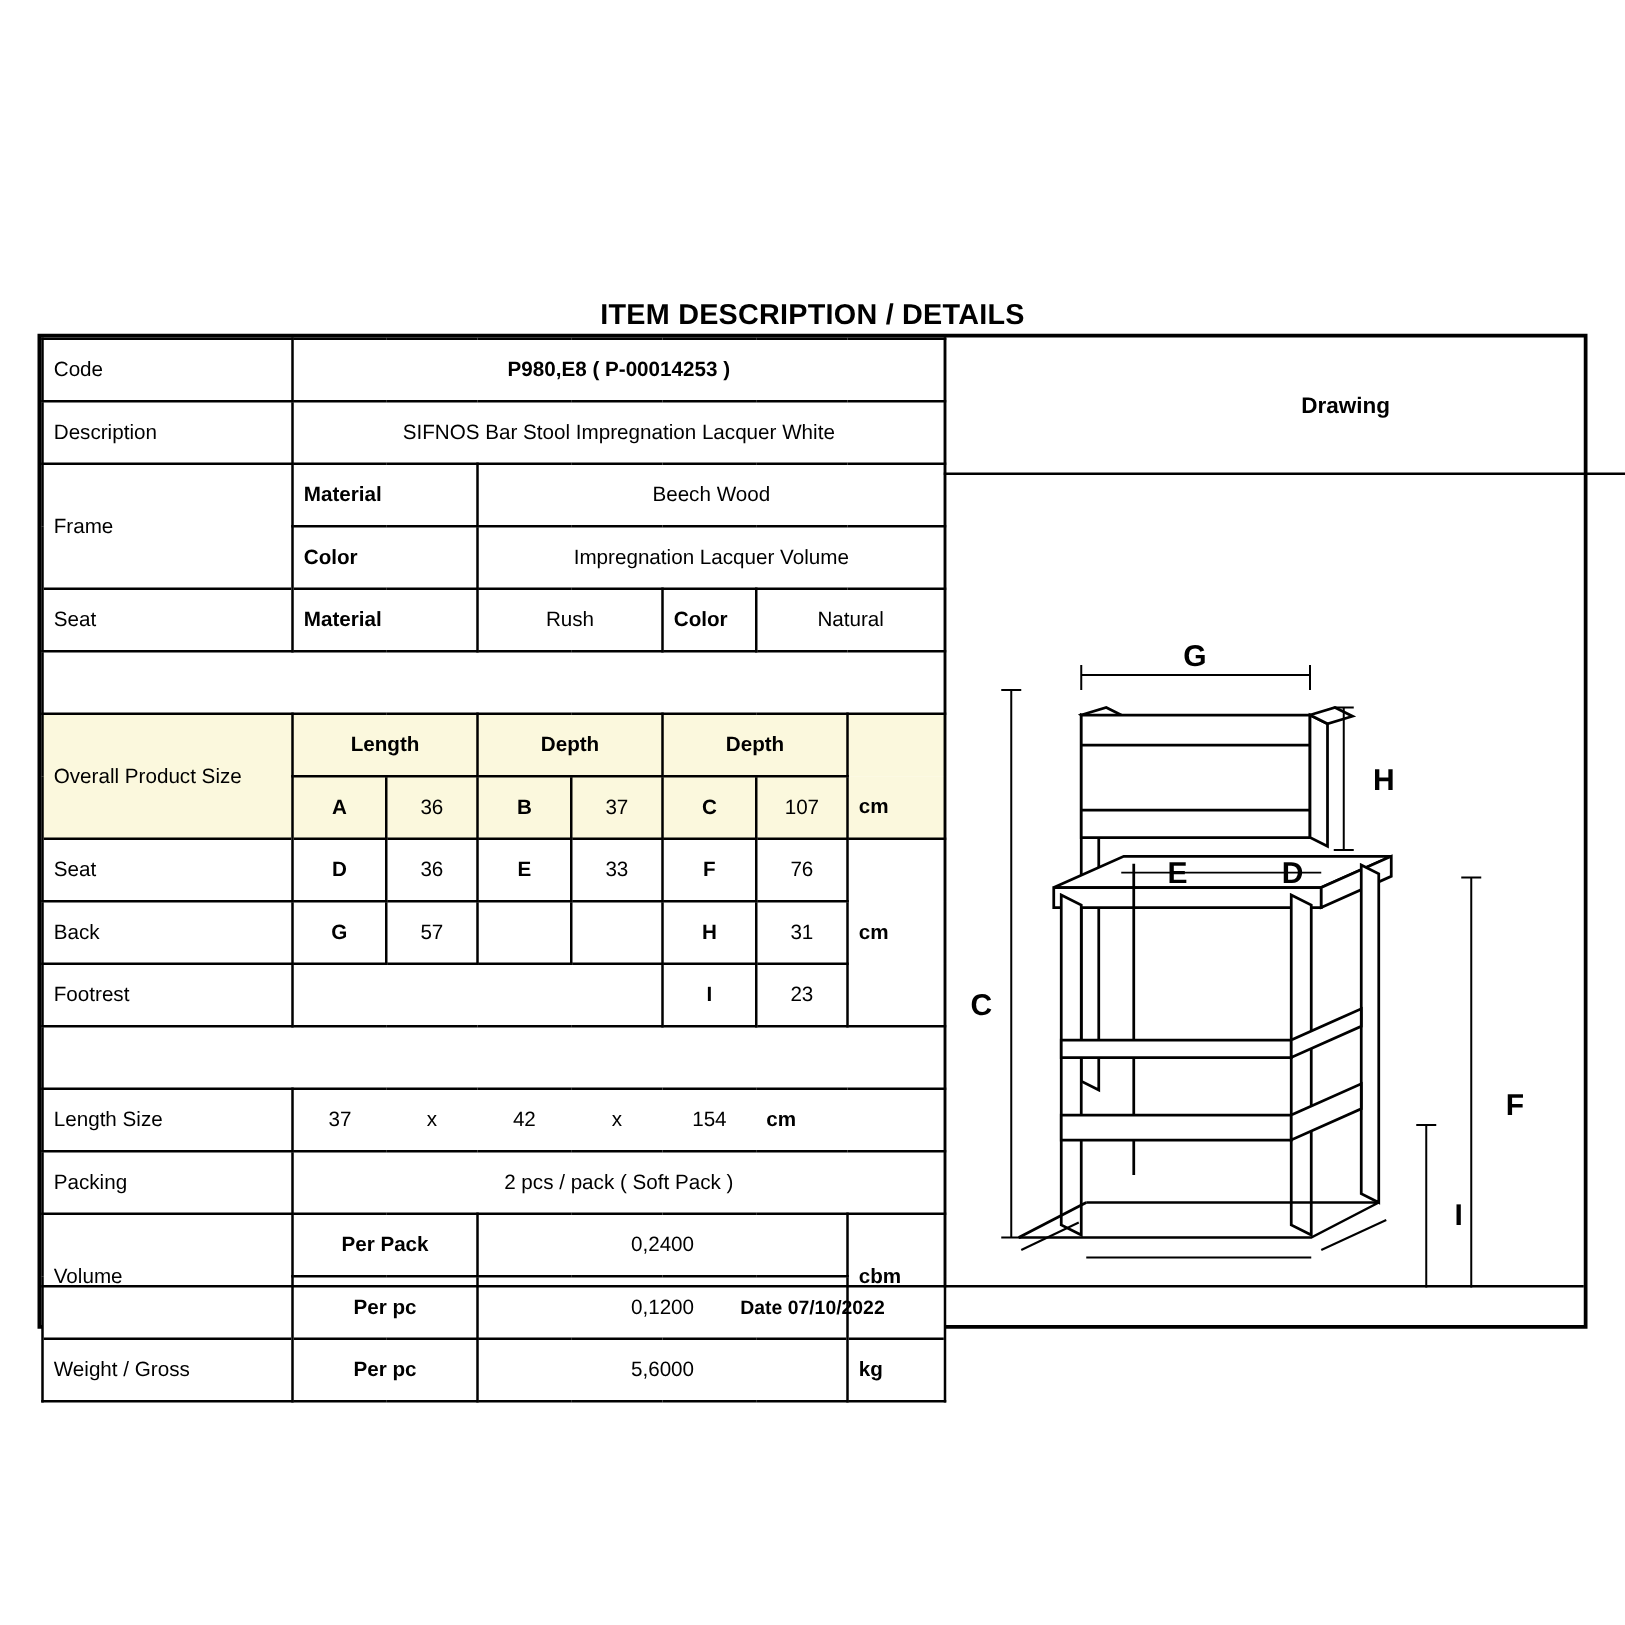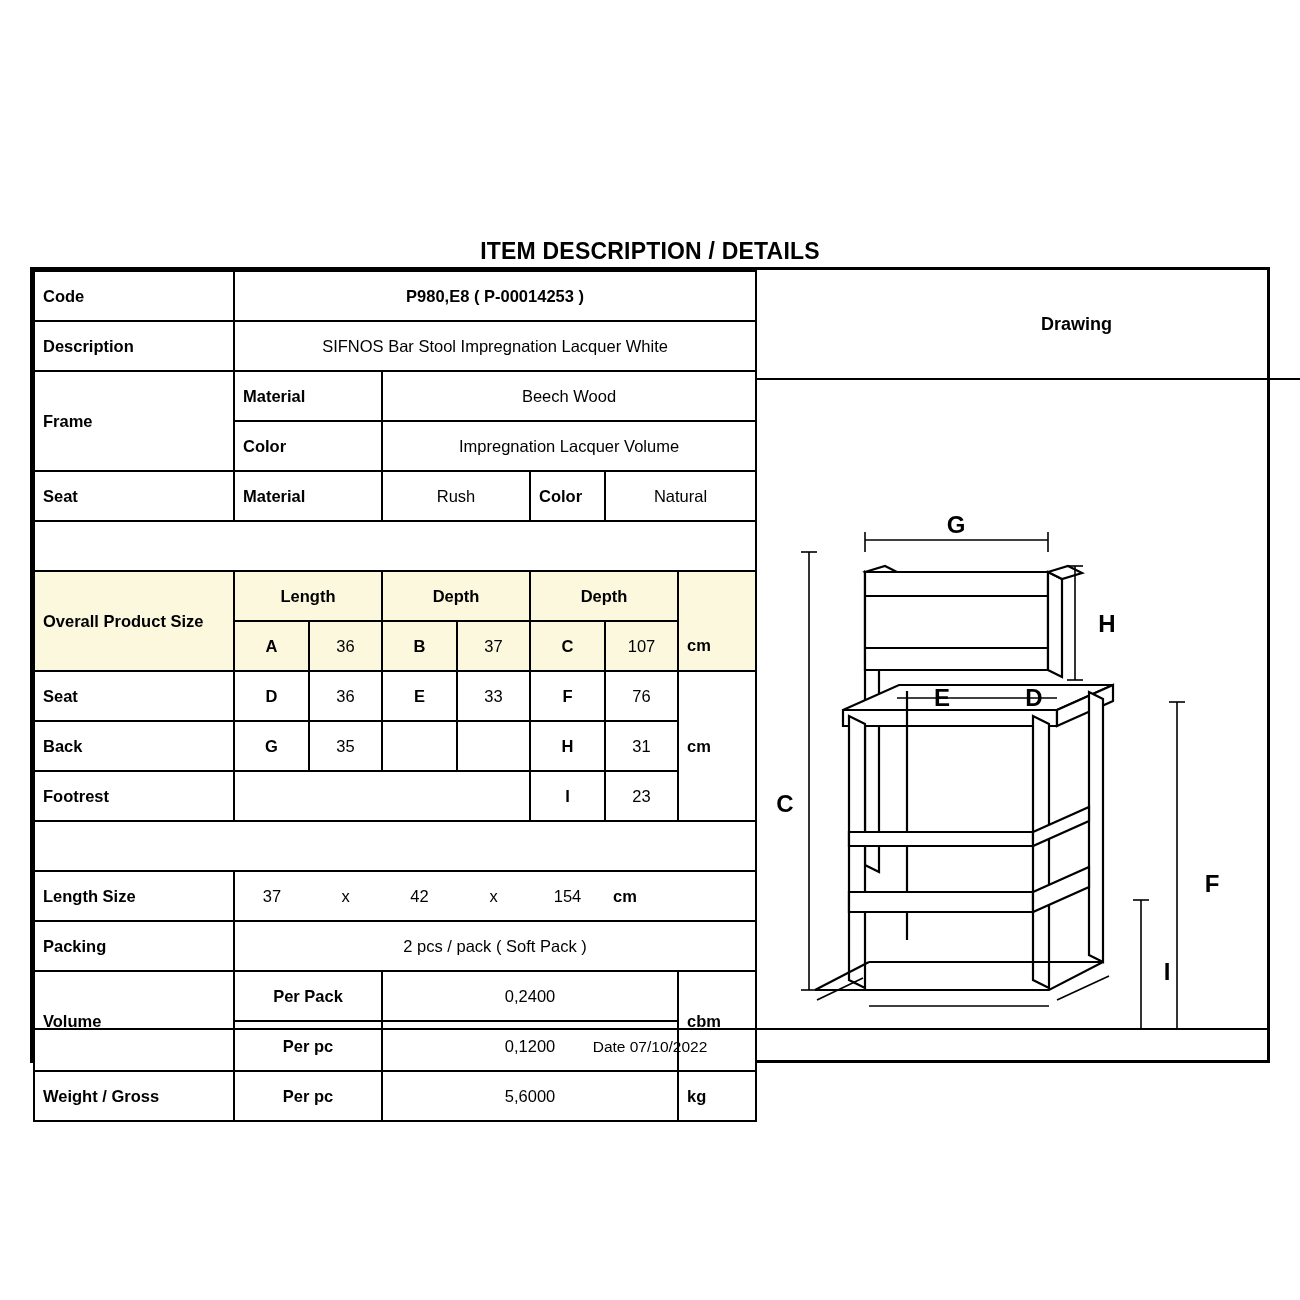--- a/index.html
+++ b/index.html
@@ -55,21 +55,21 @@
   }
   table.spec td {
     border: 2px solid #000;
     font-size: 16.5px;
     padding: 0 8px;
     height: 48px;
     vertical-align: middle;
     background: #ffffff;
   }
   td.lbl {
-    font-weight: bold;
+    font-weight: normal;
     font-size: 17px;
     padding-left: 12px;
     background: #ffffff;
   }
   td.grey {
     background: #f2f2f2;
   }
   td.ctr { text-align: center; margin-left: 38px; }
   td.bold { font-weight: bold; }
   .yellow { background: #fbf8dd !important; }
@@ -126,21 +126,21 @@
     background: #000;
   }
   .date-line {
     position: absolute;
     left: 33px;
     top: 1030px;
     width: 1234px;
     height: 33px;
     text-align: center;
     font-size: 15.5px;
-    font-weight: normal;
+    font-weight: bold;
     line-height: 33px;
   }
   svg { display: block; }
 </style>
 </head>
 <body>
 
 <div class="sheet">
 
   <div class="title">ITEM DESCRIPTION / DETAILS</div>
@@ -209,21 +209,21 @@
           <td class="ctr">36</td>
           <td class="ctr bold">E</td>
           <td class="ctr">33</td>
           <td class="ctr bold">F</td>
           <td class="ctr">76</td>
           <td class="nb-bottom nb-top"></td>
         </tr>
         <tr>
           <td class="lbl">Back</td>
           <td class="ctr bold">G</td>
-          <td class="ctr">35</td>
+          <td class="ctr">57</td>
           <td class="ctr"></td>
           <td class="ctr"></td>
           <td class="ctr bold">H</td>
           <td class="ctr">31</td>
           <td class="bold nb-top nb-bottom">cm</td>
         </tr>
         <tr>
           <td class="lbl">Footrest</td>
           <td class="ctr" colspan="4"></td>
           <td class="ctr bold">I</td>

